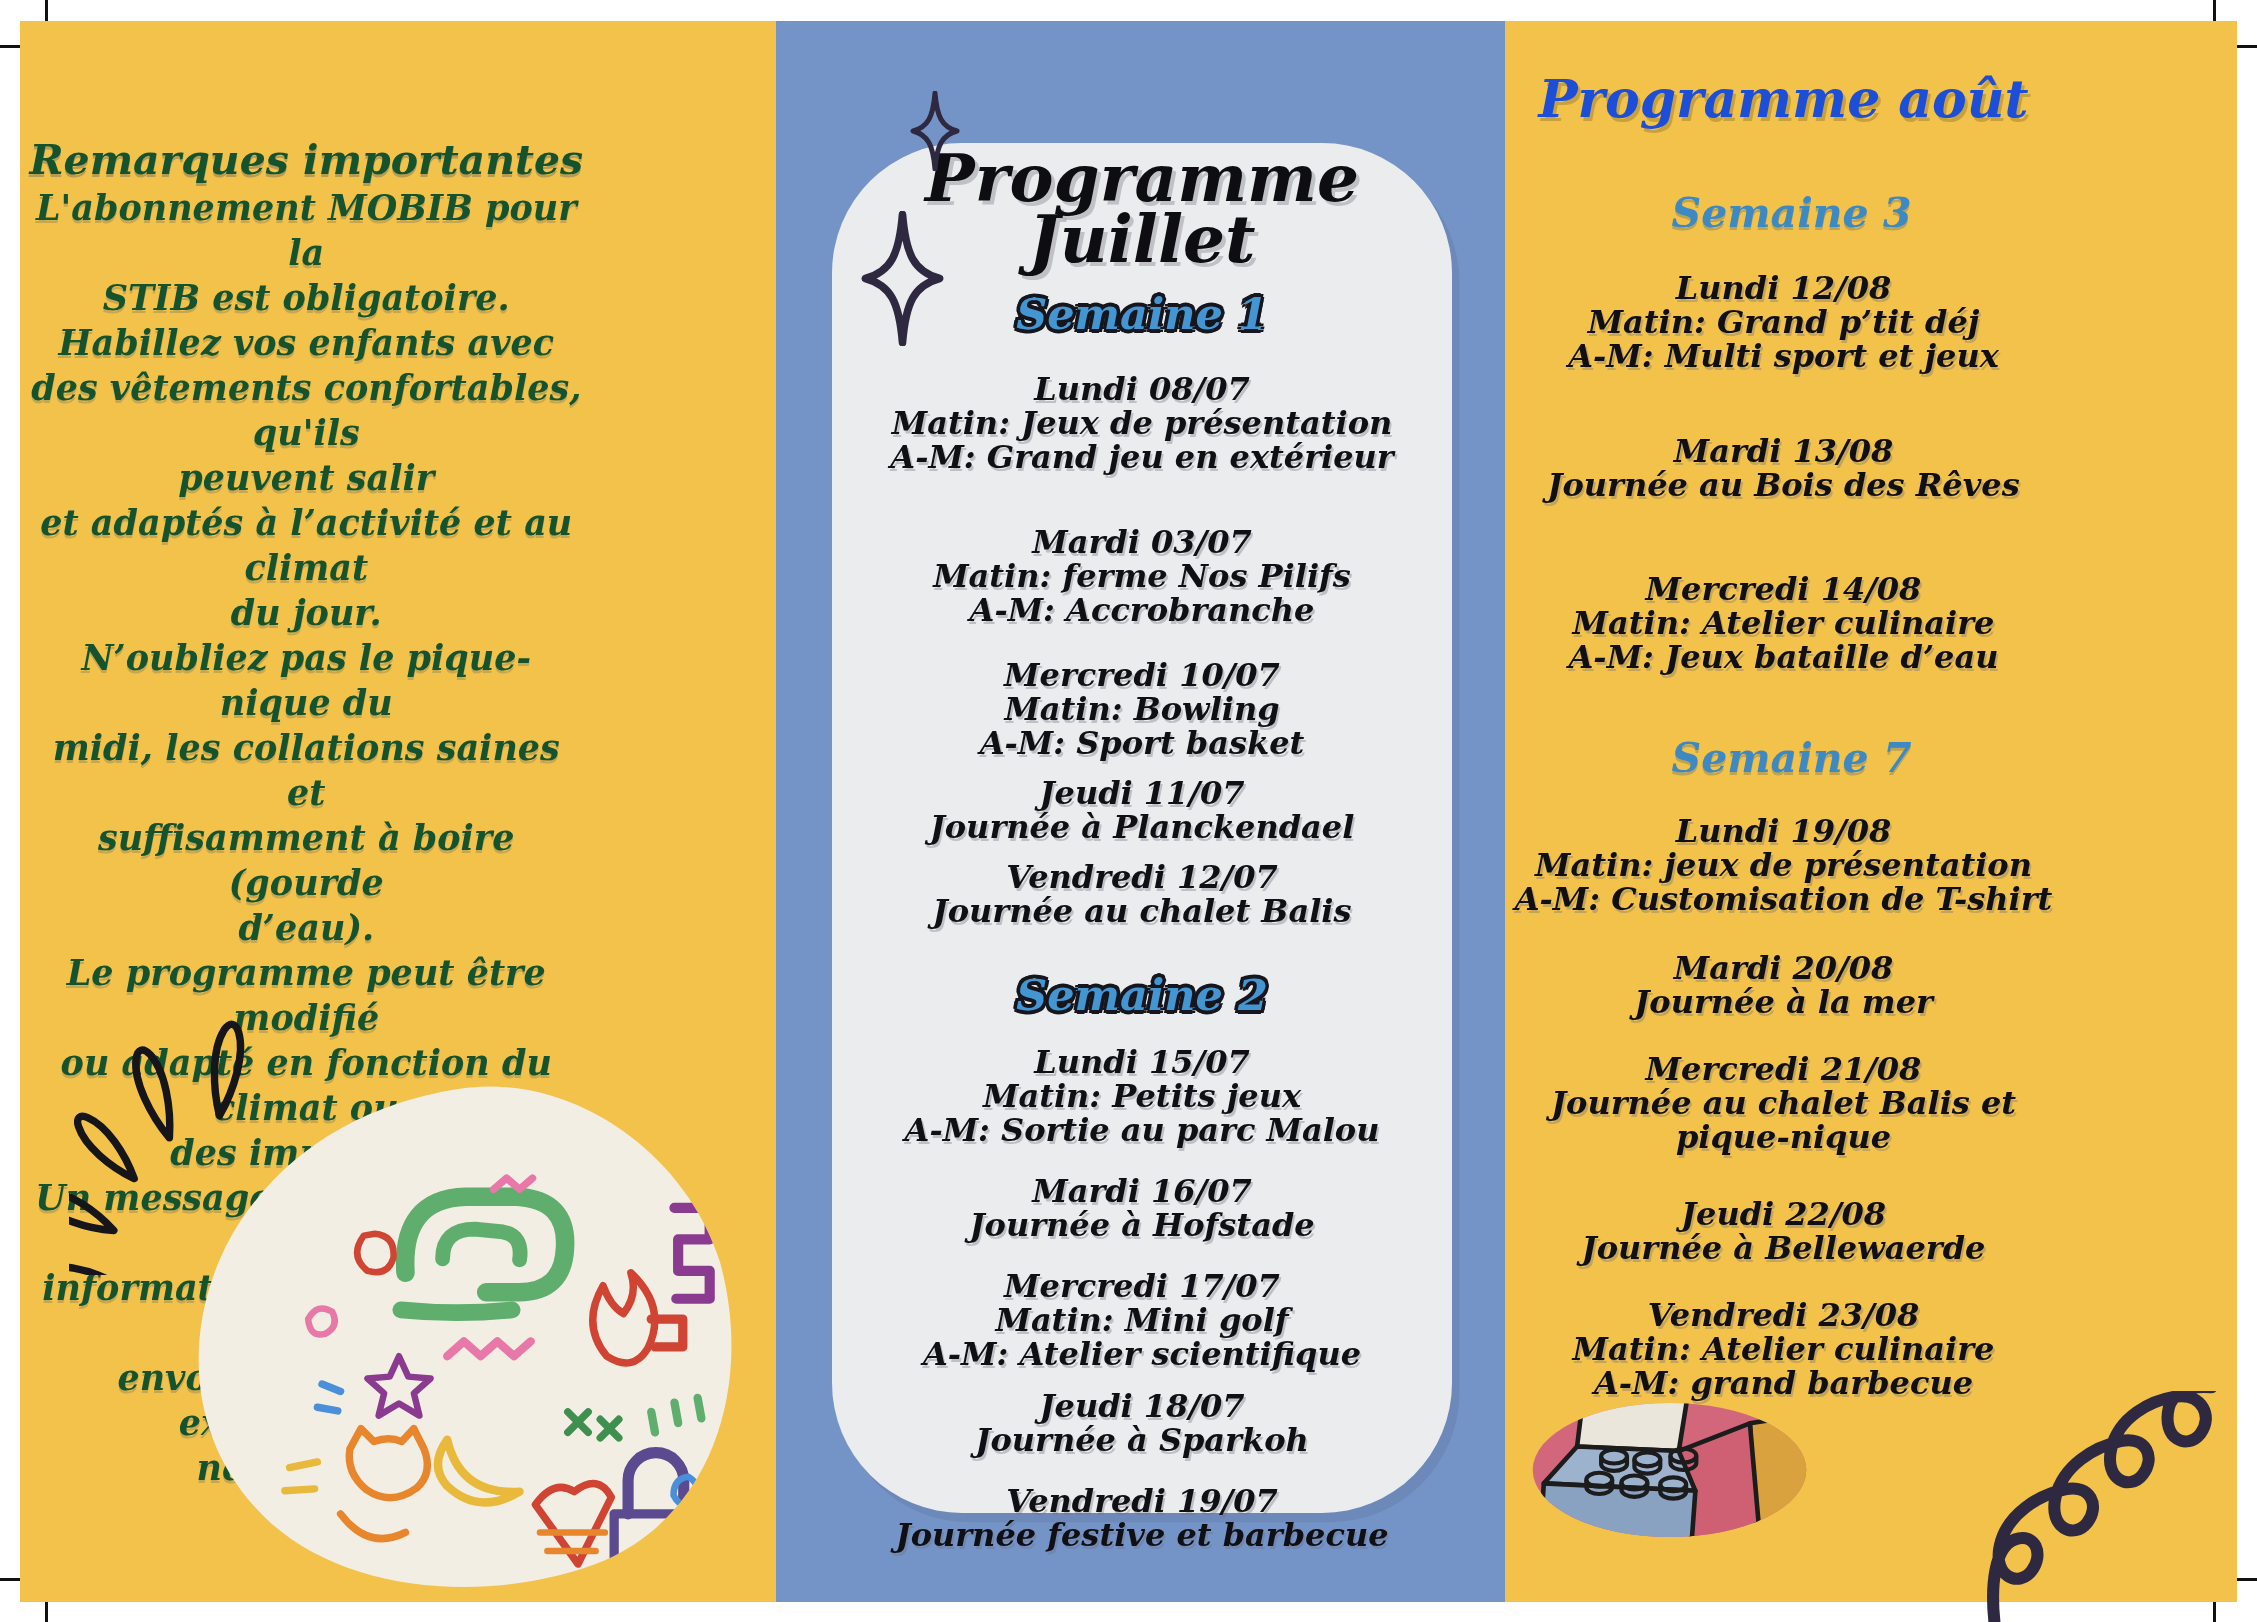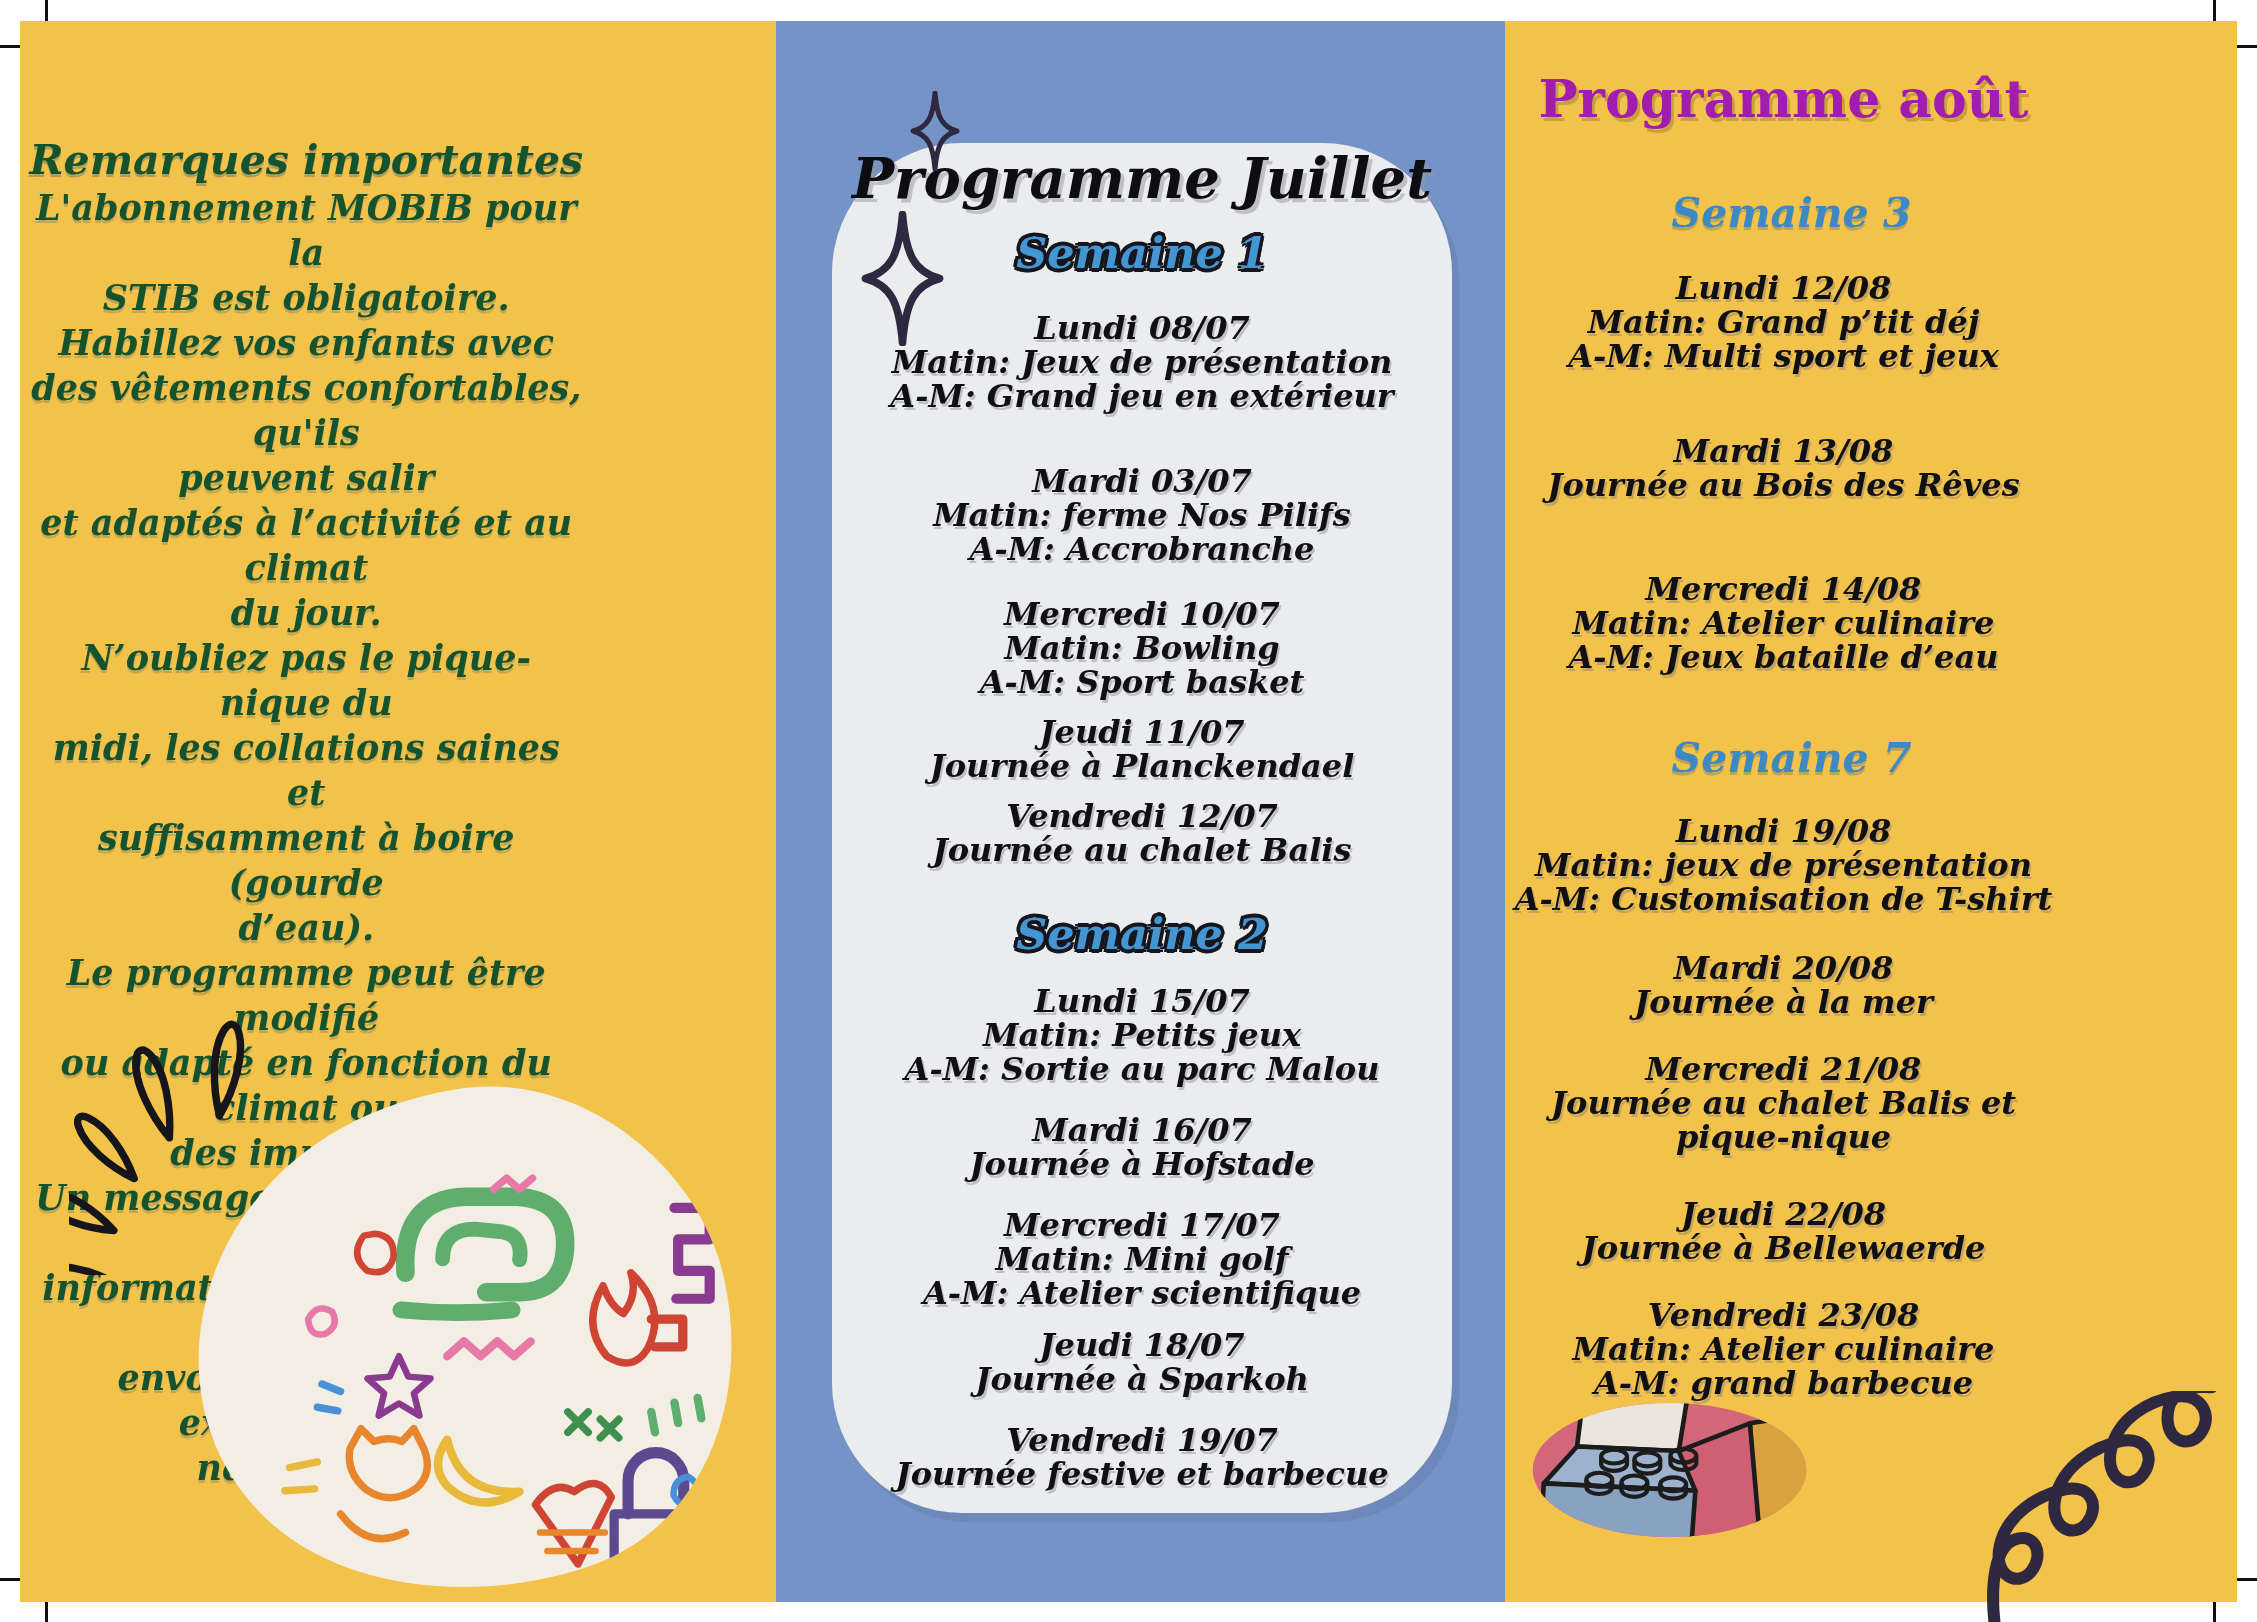--- a/index.html
+++ b/index.html
@@ -20,31 +20,31 @@
   .remarques{position:absolute;left:7.4px;top:115px;width:557px;text-align:center;
              color:#14532d;font-weight:bold;font-style:italic;}
   .remarques .hd{font-size:41px;line-height:48px;margin:0;
                  text-shadow:0 2.8px 0 rgba(36,70,110,.30);}
   .remarques .bd{font-size:35px;line-height:45px;white-space:pre-line;margin:0.9px 0 0 0;
                  text-shadow:0 2.8px 0 rgba(36,70,110,.22);}
   
   .card{position:absolute;left:56px;top:122px;width:620px;height:1370px;background:#ebecee;
         border-radius:130px;box-shadow:7.4px 9.3px 0 rgba(60,60,80,.12);}
   .card-col{position:absolute;left:0;top:0;width:620px;text-align:center;}
-  .title-july{font-size:56px;line-height:61px;margin:4.6px 0 0 0;color:#0e0e12;
+  .title-july{font-size:66px;line-height:61px;margin:4.6px 0 0 0;color:#0e0e12;
               font-weight:bold;font-style:italic;text-shadow:3.7px 3.7px 0 rgba(150,150,160,.50);}
   .week-sticker{font-size:43px;line-height:48px;font-weight:bold;font-style:italic;color:#4496d2;
     text-shadow:-2.8px -2.8px 0 #16161e,2.8px -2.8px 0 #16161e,-2.8px 2.8px 0 #16161e,2.8px 2.8px 0 #16161e,
                 -3.7px 0 0 #16161e,3.7px 0 0 #16161e,0 -3.7px 0 #16161e,0 3.7px 0 #16161e;}
   .day{font-size:32px;line-height:34px;font-weight:bold;font-style:italic;color:#101014;
        white-space:pre-line;text-shadow:1.9px 2.8px 0 rgba(110,110,125,.35);}
   
   .right-col{position:absolute;left:0;top:0;width:557px;text-align:center;}
-  .title-aug{font-size:52px;line-height:65px;margin:45px 0 0 0;color:#a21caf;
-             font-weight:bold;text-shadow:2.8px 3.7px 0 rgba(120,100,40,.35);}
+  .title-aug{font-size:52px;line-height:65px;margin:45px 0 0 0;color:#1d4ed8;
+             font-weight:bold;font-style:italic;text-shadow:2.8px 3.7px 0 rgba(120,100,40,.35);}
   .week-plain{font-size:41px;line-height:52px;font-weight:bold;font-style:italic;color:#3c89c3;
               text-shadow:0 2.8px 0 rgba(36,70,110,.25);padding-left:16px;}
   svg{display:block;}
   .abs{position:absolute;}
 </style>
 </head>
 <body>
 
 <div class="page">
 

